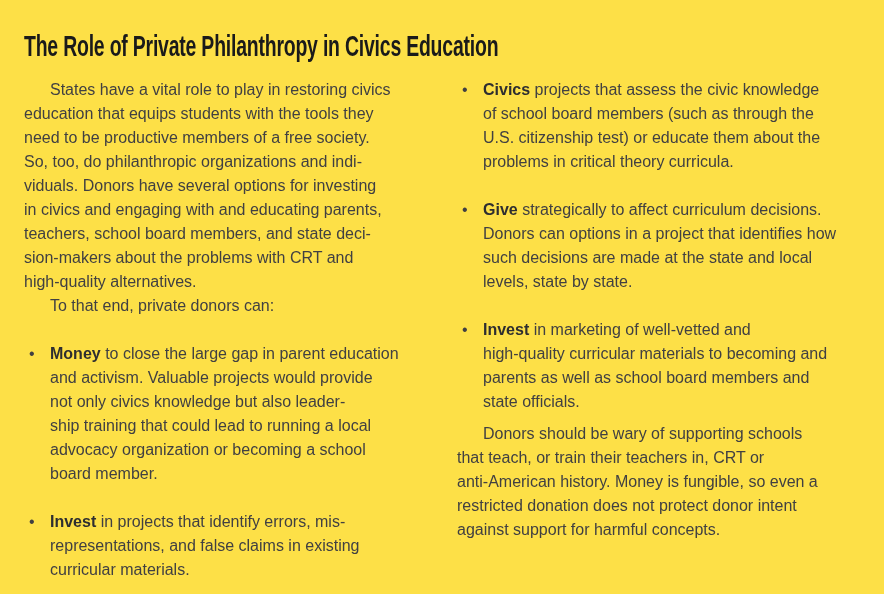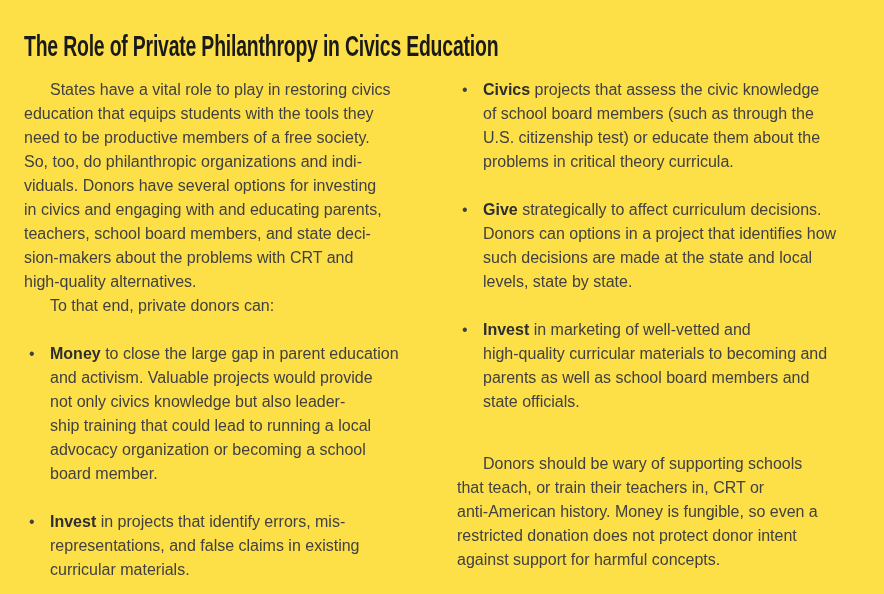--- a/index.html
+++ b/index.html
@@ -60,21 +60,21 @@
     line-height: 24px;
   }
   .bullet-body {
     white-space: pre-line;
   }
   .bullet-lead {
     font-weight: 700;
     color: #2e2e30;
   }
   .closing {
-    margin-top: 38px;
+    margin-top: 8px;
     text-indent: 26px;
   }
 </style>
 </head>
 <body>
 
 <div class="panel">
 
   <h1 class="page-title">The Role of Private Philanthropy in Civics Education</h1>
 

